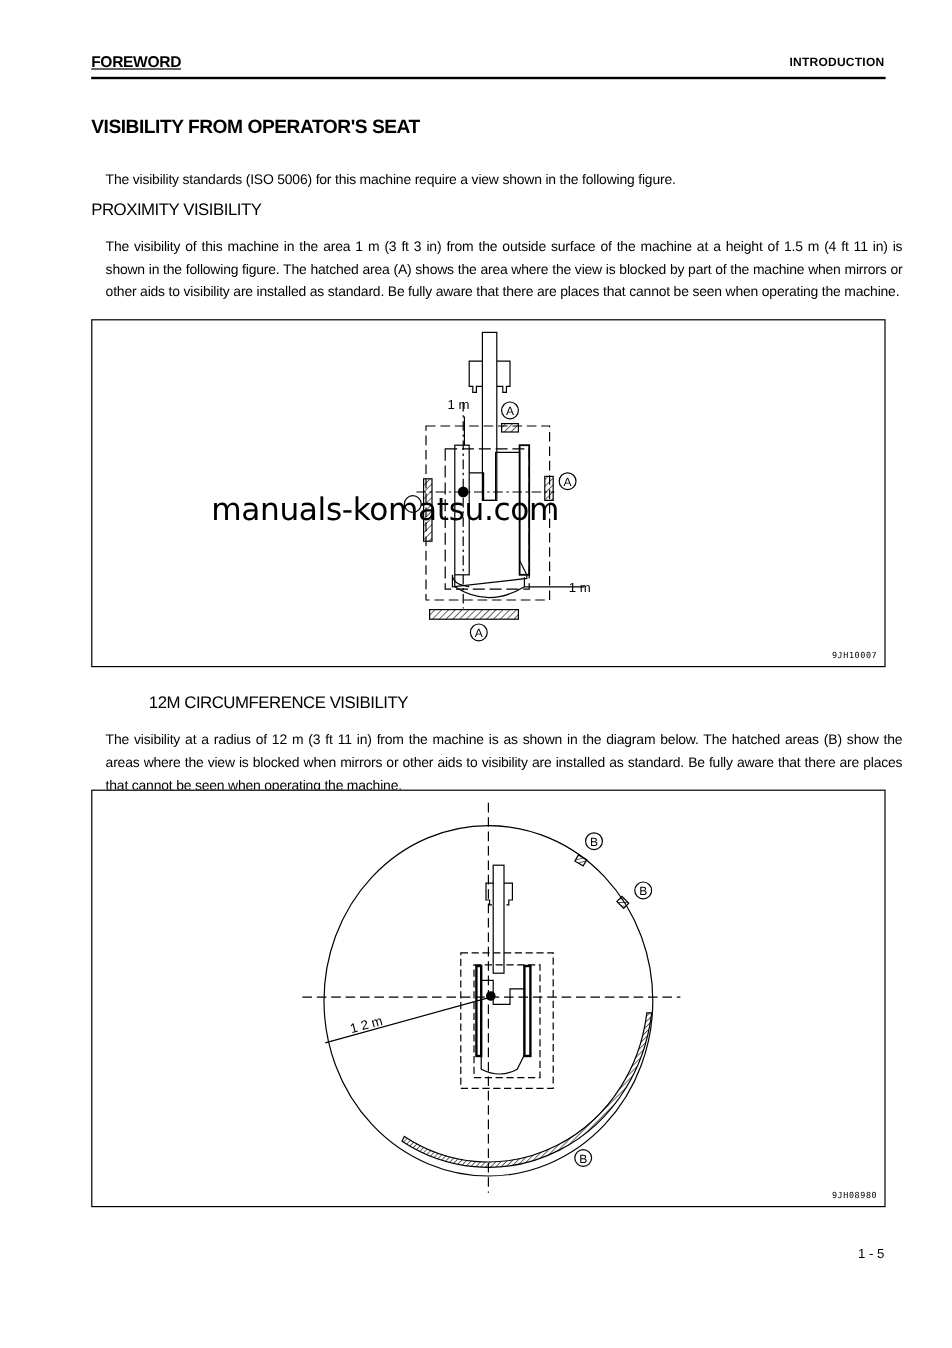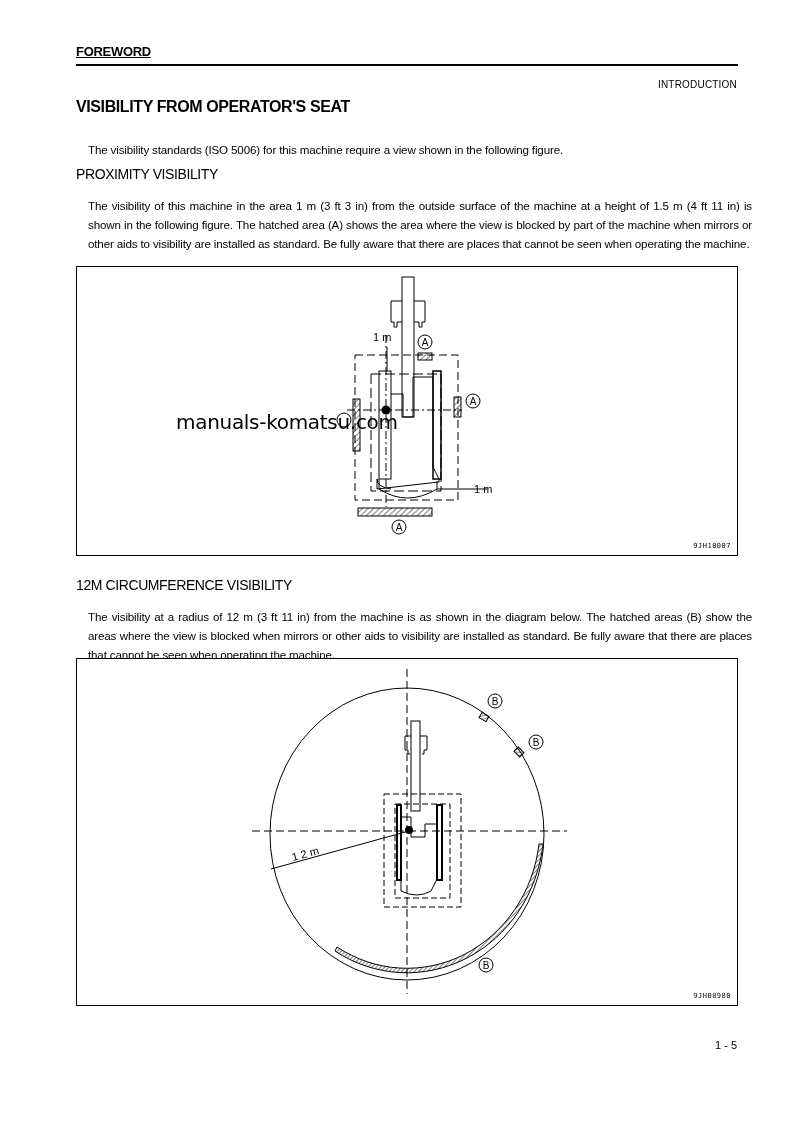--- a/index.html
+++ b/index.html
@@ -1,27 +1,27 @@
 <!DOCTYPE html>
 <html><head>
 <meta charset="utf-8">
 <style>
   html, body { margin: 0; padding: 0; background: #ffffff; }
   body { width: 793px; height: 1123px; position: relative; overflow: hidden;
          font-family: "Liberation Sans", sans-serif; color: #000; }
   .hdr-left { position: absolute; left: 76px; top: 44px; font-size: 13px; font-weight: bold; letter-spacing: -0.3px; text-decoration: underline; }
-  .hdr-right { position: absolute; right: 56px; top: 47px; font-size: 10px; font-weight: normal; letter-spacing: 0.2px; margin-top: 32px; }
+  .hdr-right { position: absolute; right: 56px; top: 47px; font-size: 10px; font-weight: bold; letter-spacing: 0.2px; }
   .hdr-rule { position: absolute; left: 76px; top: 64px; width: 662px; height: 2px; background: #000; }
   h1.sec { position: absolute; left: 76px; top: 98px; margin: 0; font-size: 16px; font-weight: bold; letter-spacing: -0.4px; }
   h2.sub { position: absolute; left: 76px; margin: 0; font-size: 14px; font-weight: normal; letter-spacing: -0.4px; }
   p.body { position: absolute; left: 76px; width: 664px; margin: 12px; font-size: 11.6px; line-height: 19px; letter-spacing: -0.15px; text-align: justify; }
   .fig { position: absolute; left: 76px; width: 660px; border: 1px solid #000; background: #fff; }
   .fig svg { position: absolute; left: 0; top: 0; }
   .fig-code { position: absolute; right: 6px; bottom: 5px; font-size: 7px; font-family: "DejaVu Sans Mono", monospace; letter-spacing: 0.5px; }
-  .watermark { position: absolute; left: 176px; top: 410px; font-size: 20px; color: #000; font-family: "DejaVu Sans", sans-serif; letter-spacing: -0.3px; text-align: right; }
+  .watermark { position: absolute; left: 176px; top: 410px; font-size: 26px; color: #000; font-family: "DejaVu Sans", sans-serif; letter-spacing: -0.3px; text-align: right; }
   .pagenum { position: absolute; right: 56px; top: 1039px; font-size: 11px; }
 </style>
 </head>
 <body>
 
 <div class="hdr-left">FOREWORD</div>
 <div class="hdr-right">INTRODUCTION</div>
 <div class="hdr-rule"></div>
 
 <h1 class="sec">VISIBILITY FROM OPERATOR'S SEAT</h1>
@@ -83,21 +83,21 @@
       <text x="348" y="79">A</text>
       <text x="396" y="138">A</text>
       <text x="322" y="264">A</text>
     </g>
   </svg>
   <div class="fig-code">9JH10007</div>
 </div>
 
 <div class="watermark">manuals-komatsu.com</div>
 
-<h2 class="sub" style="top:577px;">12M CIRCUMFERENCE VISIBILITY</h2>
+<h2 class="sub" style="top:577px;margin-left:48px;">12M CIRCUMFERENCE VISIBILITY</h2>
 <p class="body" style="top:595px;">The visibility at a radius of 12 m (3 ft 11 in) from the machine is as shown in the diagram below.  The hatched areas (B) show the areas where the view is blocked when mirrors or other aids to visibility are installed as standard. Be fully aware that there are places that cannot be seen when operating the machine.</p>
 
 <div class="fig" style="top:658px; height:346px;">
   <svg width="660" height="346" viewBox="0 0 660 346">
     <defs>
       <pattern id="hatchB" patternUnits="userSpaceOnUse" width="3" height="3" patternTransform="rotate(45)">
         <line x1="0" y1="0" x2="0" y2="3" stroke="#000" stroke-width="1"></line>
       </pattern>
     </defs>
     <g fill="none" stroke="#000" stroke-width="1">

